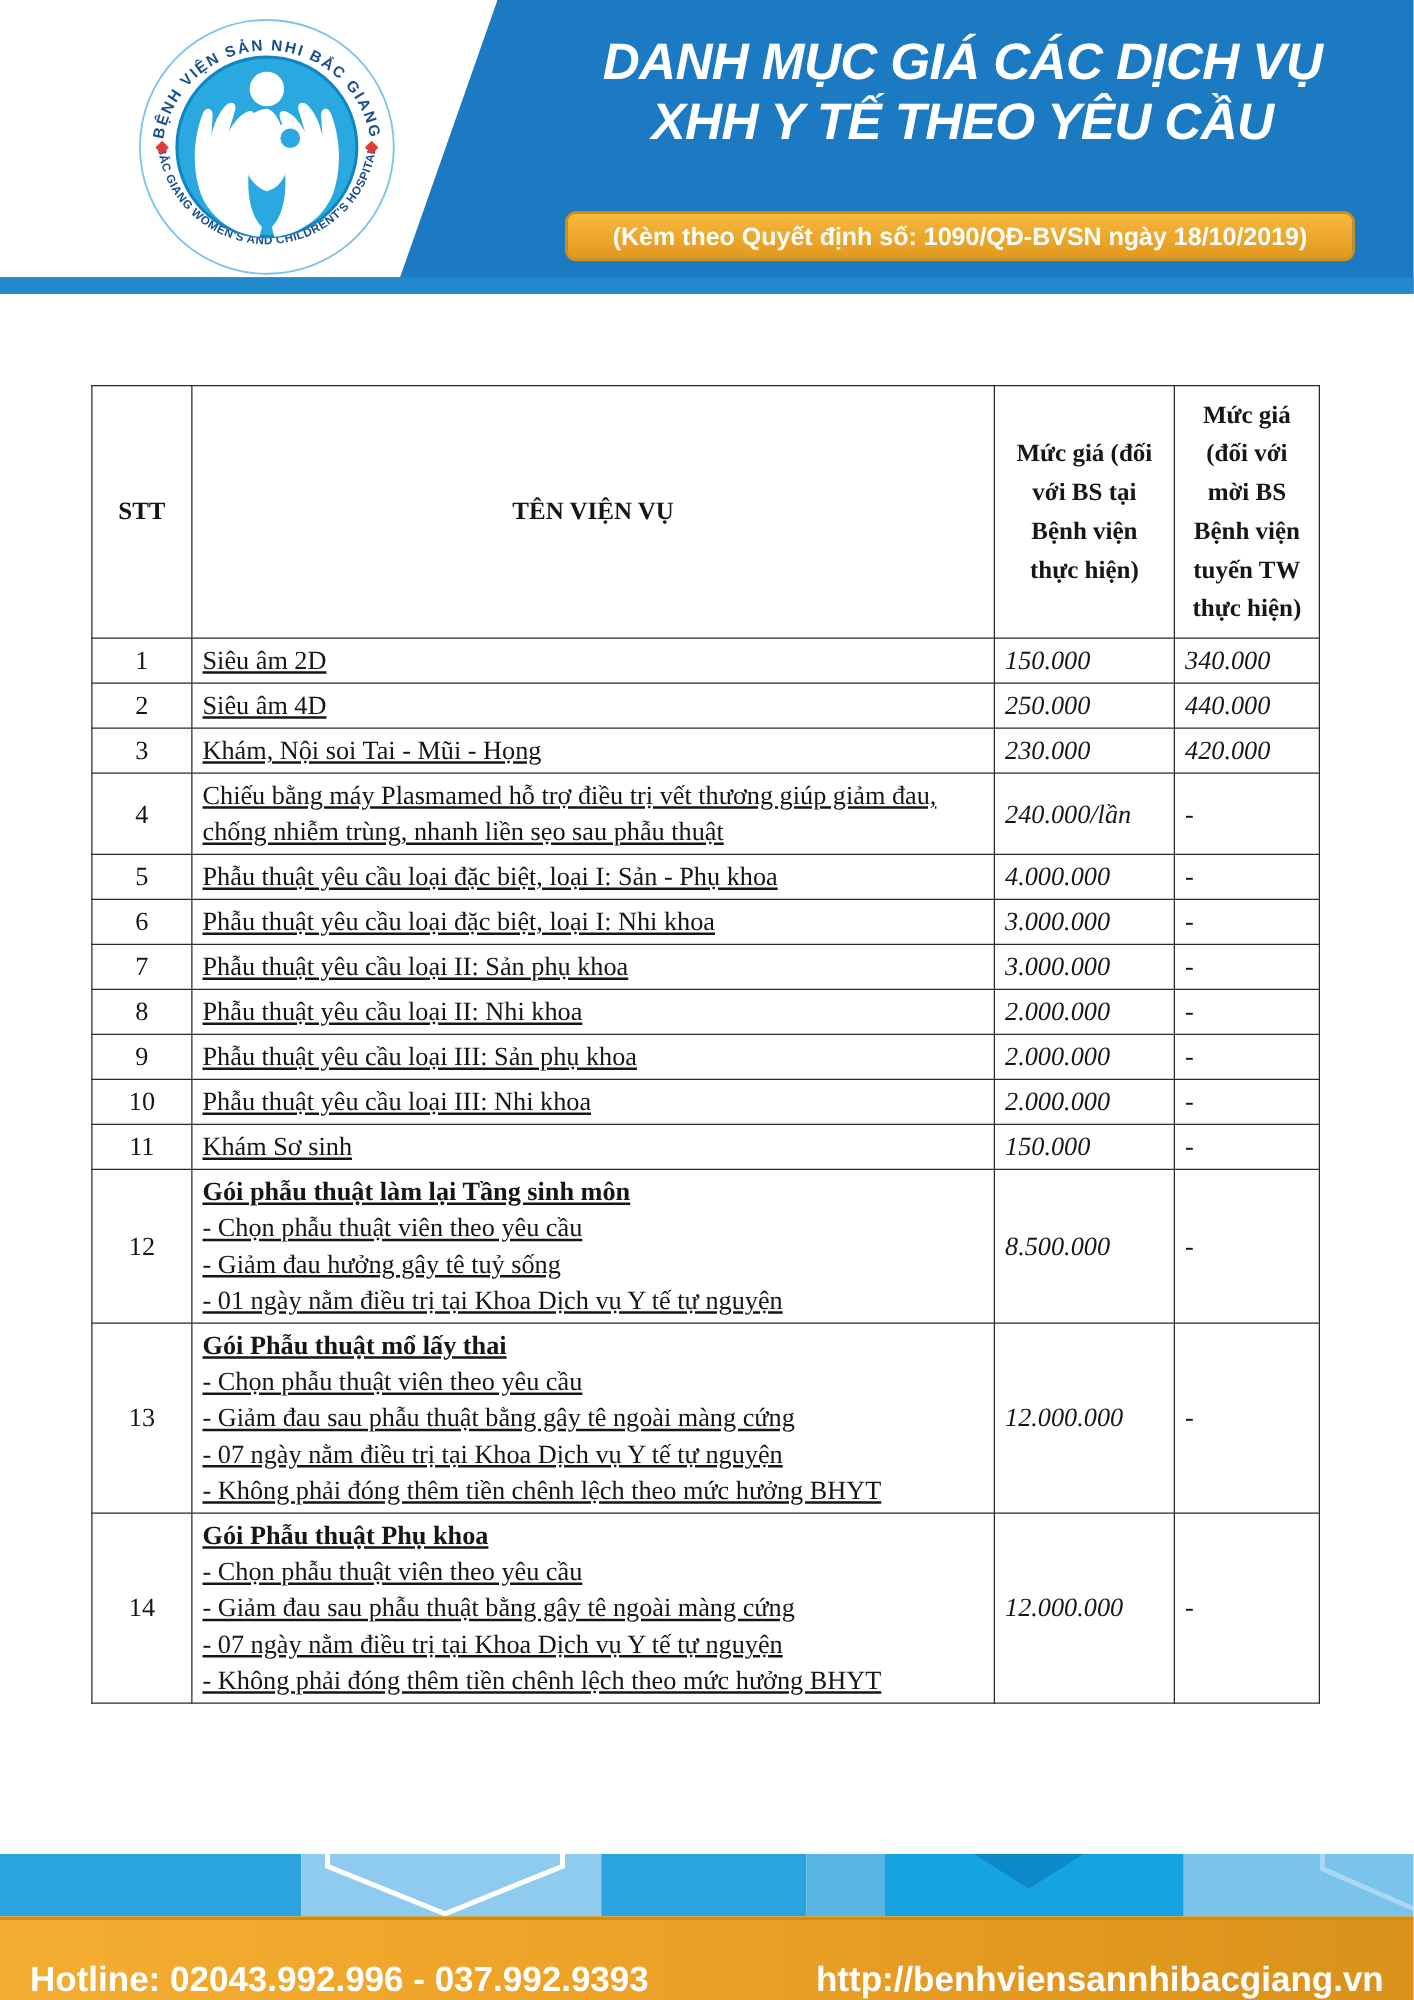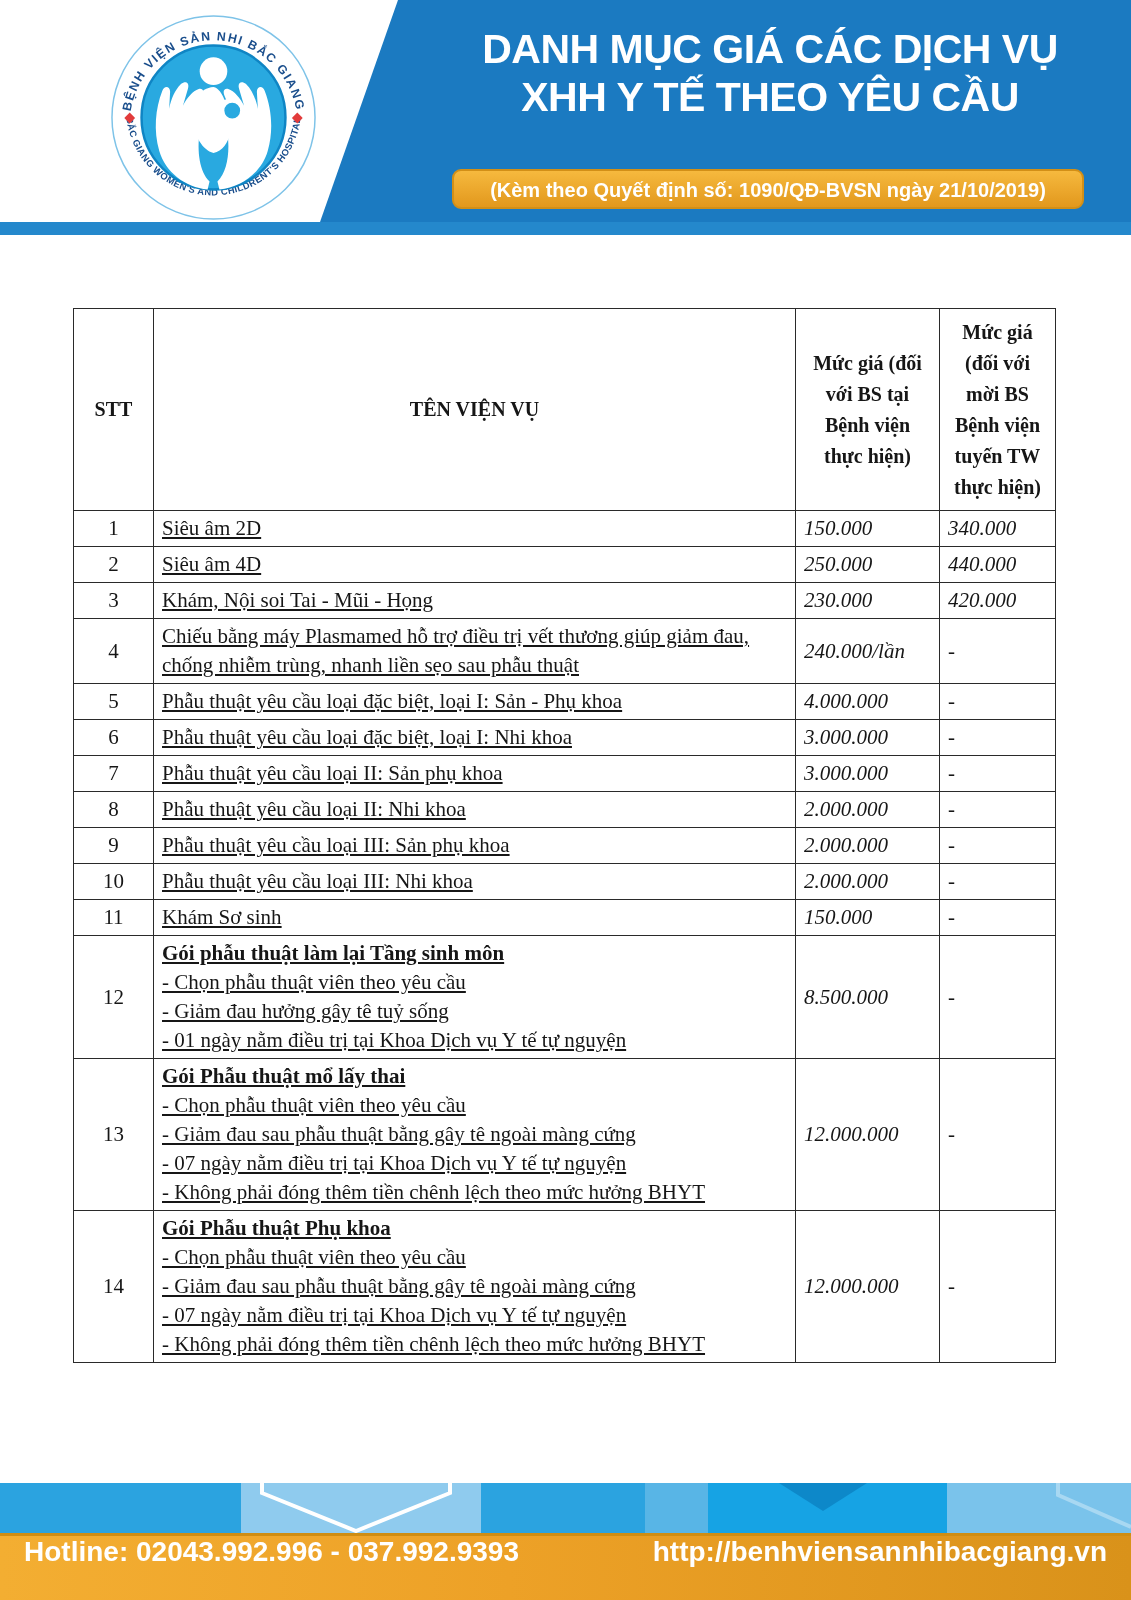--- a/index.html
+++ b/index.html
@@ -6,21 +6,21 @@
   body{width:1131px;height:1600px;position:relative;background:#ffffff;overflow:hidden;
        font-family:"Liberation Sans","DejaVu Sans",sans-serif;}
 
   
   .header{position:absolute;top:0;left:0;width:1131px;height:235px;background:#1b7ac1;}
   .header-strip{position:absolute;left:0;bottom:0;width:100%;height:13px;background:#2488cc;}
   .header-wedge{position:absolute;top:0;left:0;width:470px;height:222px;background:#ffffff;
        clip-path:polygon(0 0,398px 0,320px 222px,0 222px);}
   .logo{position:absolute;top:14px;left:110px;width:207px;height:207px;}
   .title{position:absolute;top:26px;left:440px;width:660px;text-align:center;color:#ffffff;
-       font-weight:bold;font-size:41px;line-height:1.16;letter-spacing:-0.5px;}
+       font-weight:bold;font-size:41px;line-height:1.16;letter-spacing:-0.5px;font-style:italic;}
   .badge{position:absolute;top:169px;left:452px;width:632px;height:40px;border-radius:9px;
        background:linear-gradient(180deg,#f6b93e,#e2981d);border:2px solid #d28f17;
        color:#ffffff;font-weight:bold;font-size:20px;text-align:center;line-height:38px;box-sizing:border-box;}
 
   
   .table-wrap{position:absolute;top:308px;left:73px;width:982px;}
   table.price{border-collapse:collapse;table-layout:fixed;width:982px;
        font-family:"Liberation Serif","DejaVu Serif",serif;color:#161616;}
   table.price th,table.price td{border:1px solid #2a2a2a;vertical-align:middle;box-sizing:border-box;}
   table.price th{font-size:20px;font-weight:bold;height:202px;padding:0 10px;text-align:center;line-height:1.55;}
@@ -29,21 +29,21 @@
   td.c-name{text-align:left;padding-left:13px;padding-right:14px;text-decoration:underline;}
   td.c-price{text-align:left;font-style:italic;}
   .pkg-title{font-weight:bold;text-align:left;}
   .pkg-line{text-align:left;}
 
   
   .foot-deco{position:absolute;top:1483px;left:0;width:1131px;height:50px;}
   .foot-bar{position:absolute;top:1533px;left:0;width:1131px;height:67px;box-sizing:border-box;
        background:linear-gradient(90deg,#f3ae32 0%,#eda127 45%,#d9921a 100%);
        border-top:3px solid #cf8d13;
-       display:flex;align-items:flex-start;justify-content:space-between;padding:0 24px;}
+       display:flex;align-items:flex-end;justify-content:space-between;padding:0 24px;}
   .foot-text{color:#ffffff;font-weight:bold;font-size:28px;letter-spacing:0px;}
 </style>
 </head>
 <body>
 
 <div class="header">
   <div class="header-strip"></div>
   <div class="header-wedge"></div>
 
   <svg class="logo" viewBox="0 0 210 210">
@@ -69,21 +69,21 @@
       <path d="M105,74 C91,75 83,88 84,105 C85,124 94,138 105,141 C114,139 120,131 122,120 C131,119 137,111 135,101 C133,91 124,85 116,87 C114,81 110,75 105,74 Z" fill="#ffffff"></path>
       <circle cx="124" cy="98" r="10" fill="#29a9e0" stroke="#ffffff" stroke-width="4"></circle>
     </g>
   </svg>
 
   <div class="title">
     <div>DANH MỤC GIÁ CÁC DỊCH VỤ</div>
     <div>XHH Y TẾ THEO YÊU CẦU</div>
   </div>
 
-  <div class="badge">(Kèm theo Quyết định số: 1090/QĐ-BVSN ngày 21/10/2019)</div>
+  <div class="badge">(Kèm theo Quyết định số: 1090/QĐ-BVSN ngày 18/10/2019)</div>
 </div>
 
 <div class="table-wrap">
   <table class="price">
     <colgroup>
       <col style="width:80px">
         <col style="width:642px">
         <col style="width:144px">
         <col style="width:116px">
     </colgroup>

